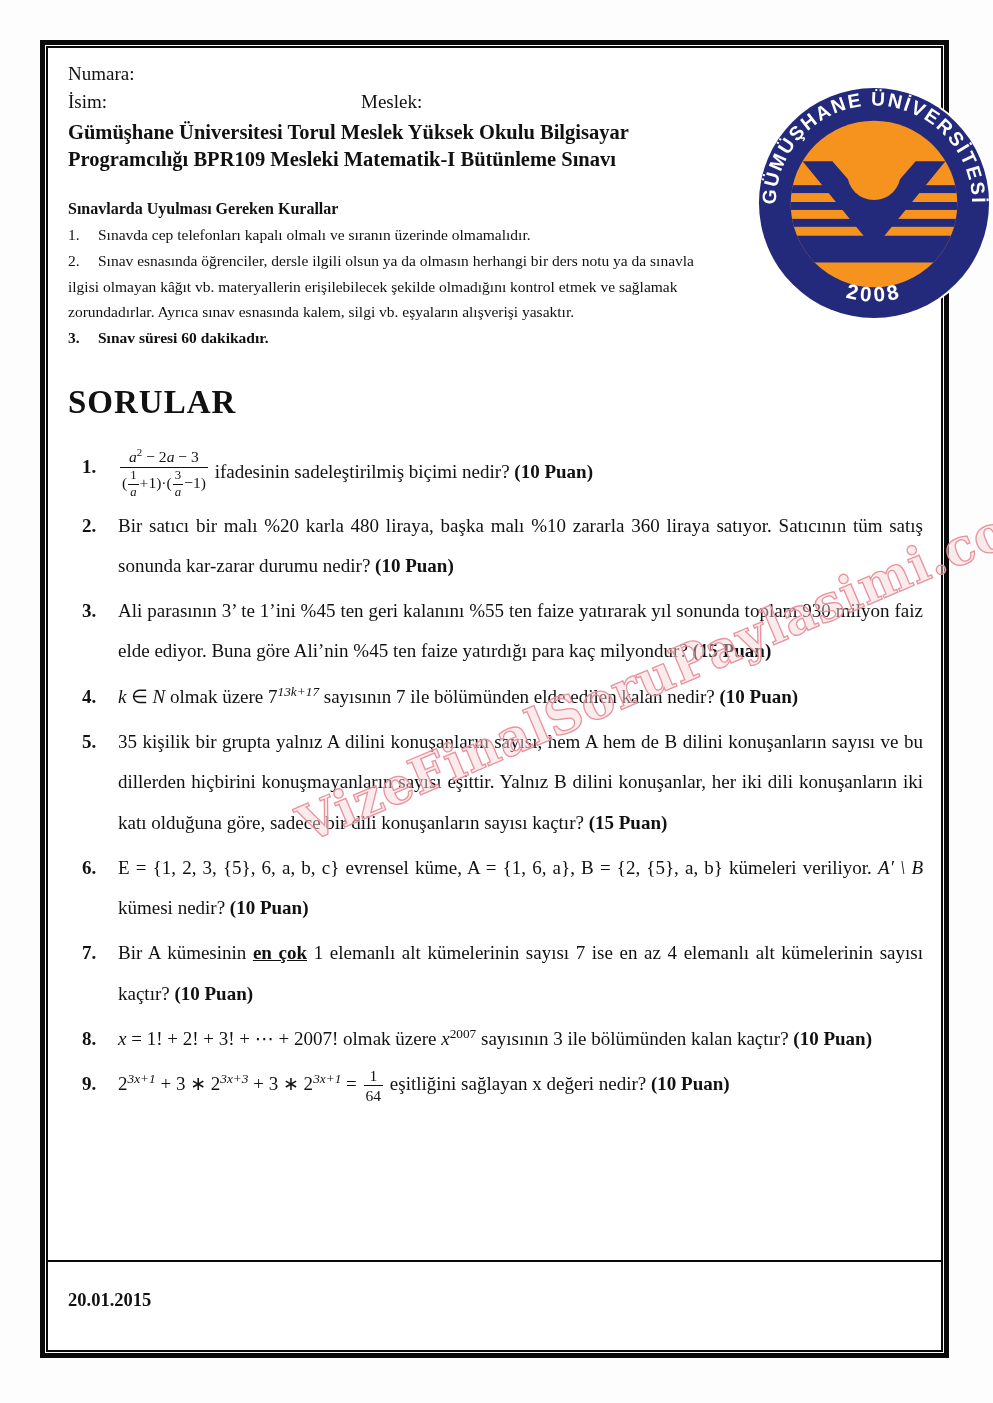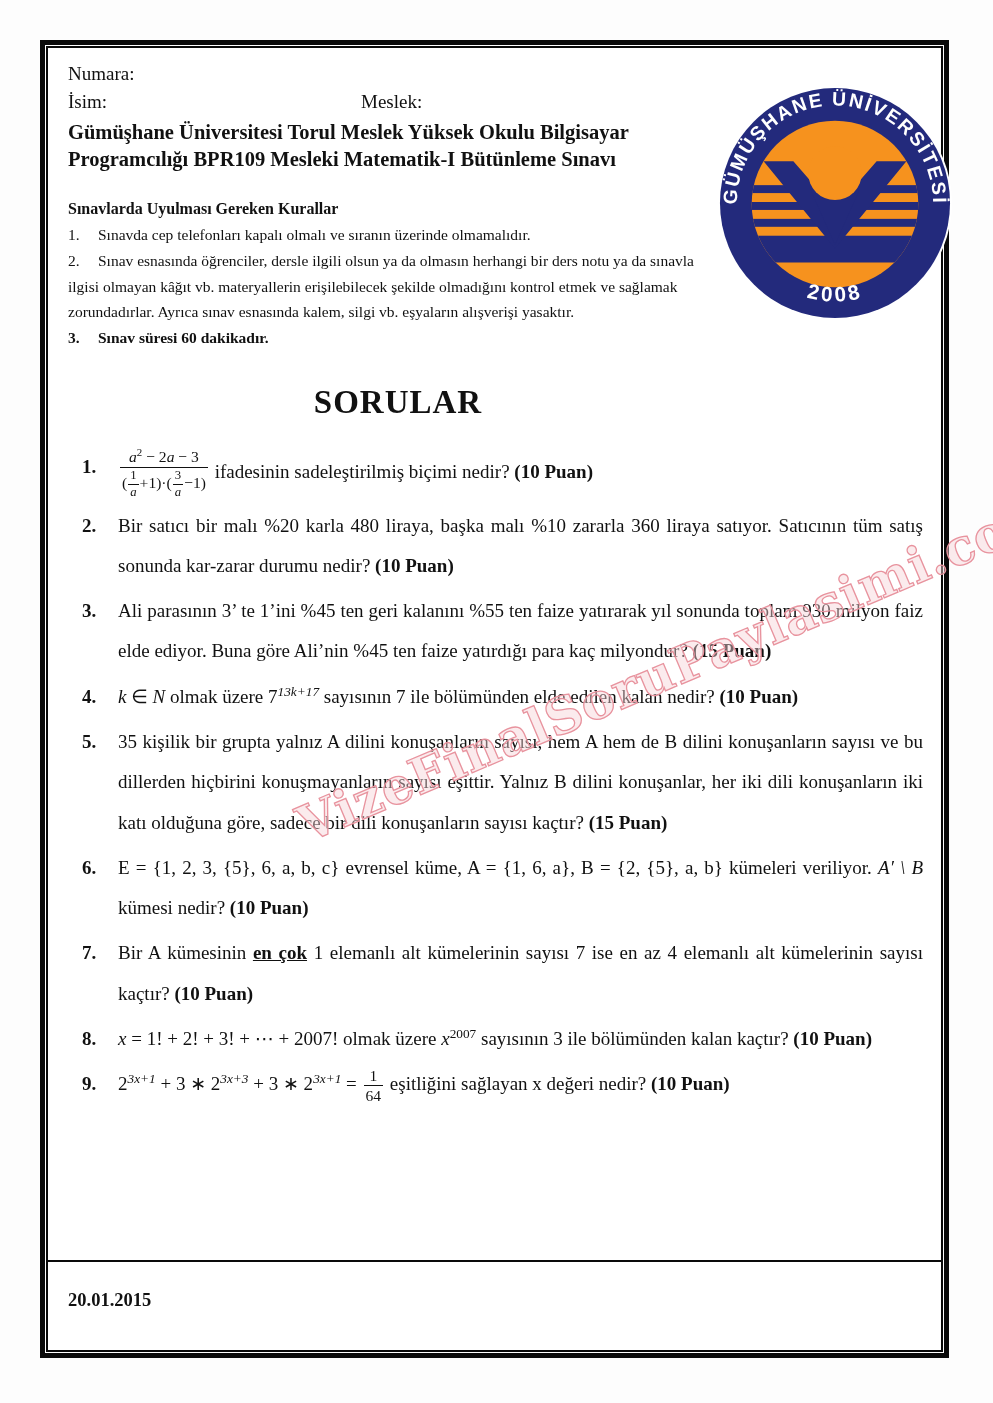--- a/index.html
+++ b/index.html
@@ -2,36 +2,36 @@
 <html><head>
 <meta charset="utf-8">
 <style>
   * { margin:0; padding:0; box-sizing:border-box; }
   html,body { width:993px; height:1403px; background:#fdfdfd; font-family:"Liberation Serif", serif; color:#111; }
   .frame { position:absolute; left:40px; top:40px; width:909px; height:1318px; border:5px solid #0a0a0a; background:#fff; }
   .frame-inner { position:absolute; inset:1px; border:2px solid #0a0a0a; display:flex; flex-direction:column; }
   .content { flex:1; position:relative; padding:14px 18px 0 20px; }
 
   
-  .header-row { display:flex; }
+  .header-row { display:flex;gap:39px; }
   .header-left { width:648px; flex:none; }
   .field-line { font-size:19px; line-height:1.3; margin-bottom:4px; }
   .name-row { display:flex; font-size:19px; margin-bottom:6px; }
   .name-row .fn { width:293px; }
   .doc-title { font-weight:bold; font-size:20.5px; line-height:1.35; }
   .logo-box { margin-left:auto; margin-top:22px; width:238px; flex:none; }
 
   
   .rules { margin-top:22px; width:645px; font-size:15.5px; line-height:1.65; }
   .rules-heading { font-weight:bold; font-size:16px; }
   .rule .rnum { display:inline-block; min-width:30px; }
   .rule.b { font-weight:bold; }
 
   
-  .section-heading { width:660px; text-align:center; font-size:33px; font-weight:bold; letter-spacing:1px; margin:34px 0 26px 0; }
+  .section-heading { width:660px; text-align:left; font-size:33px; font-weight:bold; letter-spacing:1px; margin:34px 0 26px 0; }
 
   
   .questions { font-size:19px; }
   .q { position:relative; padding-left:50px; margin-bottom:5px; line-height:2.12; text-align:justify; }
   .qnum { position:absolute; left:14px; top:0; font-weight:bold; }
   .b { font-weight:bold; }
   .u { text-decoration:underline; }
   .i { font-style:italic; }
   sup { font-size:0.7em; line-height:0; }
   .frac { display:inline-block; vertical-align:middle; text-align:center; font-size:0.82em; line-height:1.25; margin:0 2px; }

